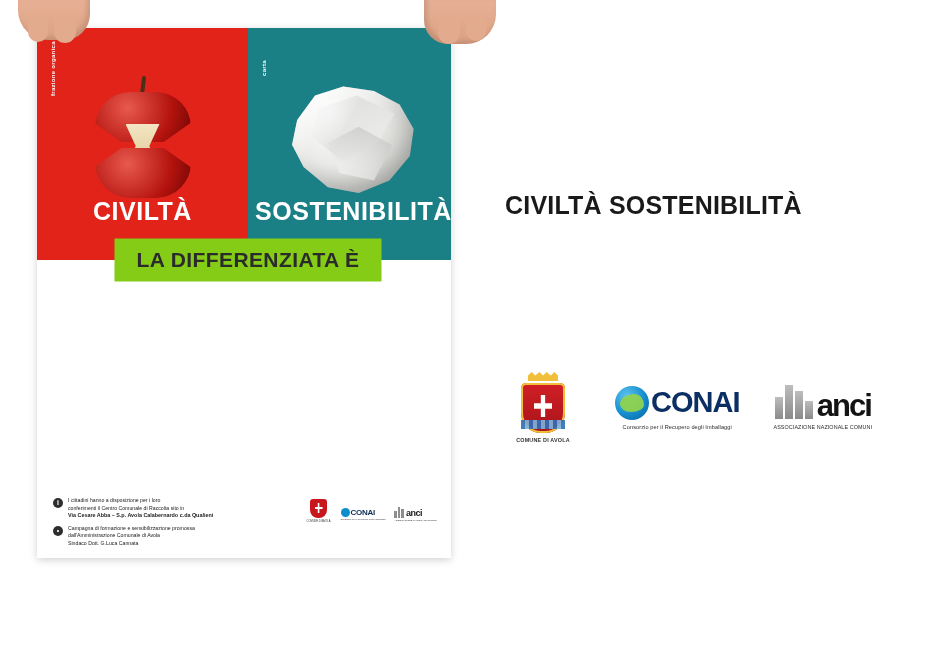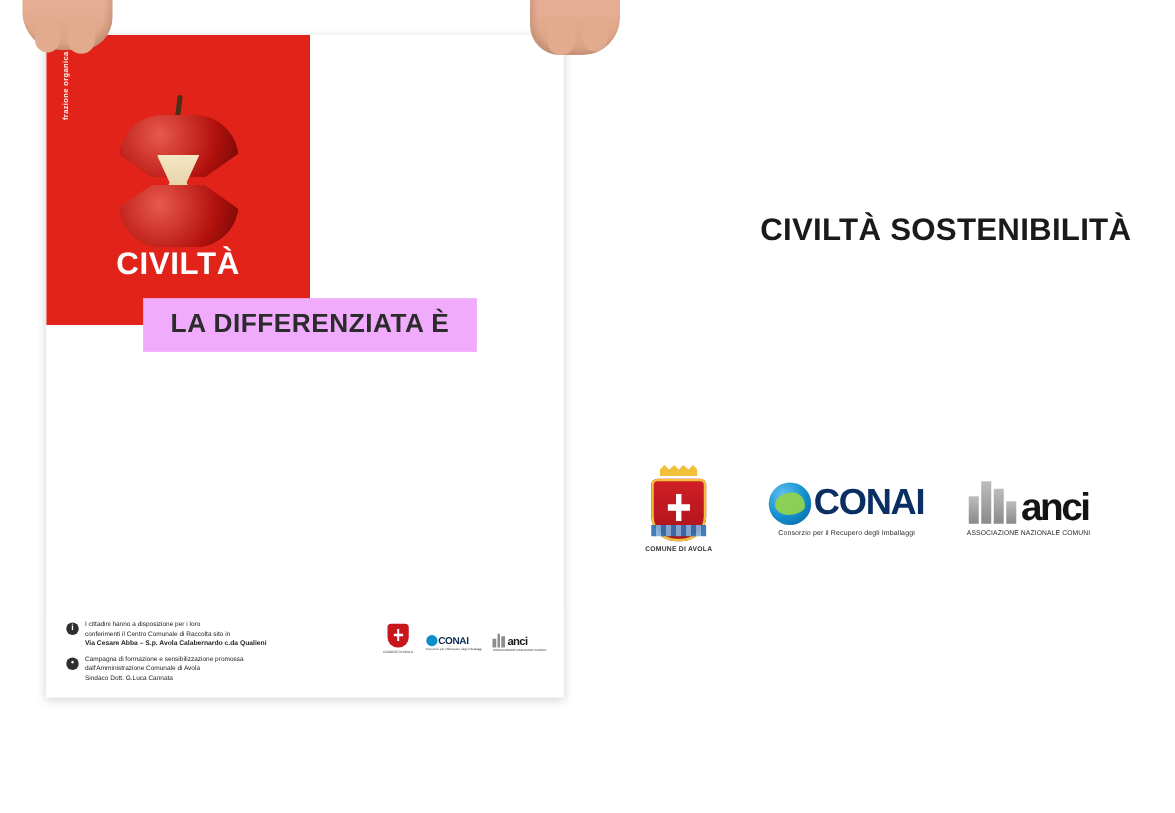--- a/index.html
+++ b/index.html
@@ -310,21 +310,21 @@
     background: linear-gradient(180deg, rgba(255,255,255,.95), rgba(255,255,255,.35));
     border-radius: 3px;
   }
 
   
   .banner {
     position: absolute;
     left: 50%;
     top: 50%;
     transform: translate(-50%,-50%);
-    background: #f0abfc;
+    background: #84cc16;
     padding: 9px 22px 10px;
     z-index: 4;
     white-space: nowrap;
   }
   .banner span {
     font-size: 21px;
     font-weight: bold;
     color: #2b2b2b;
     letter-spacing: .4px;
   }
@@ -406,23 +406,22 @@
   .mini-anci .row { display:flex; align-items:flex-end; gap:2px; }
   .mini-anci .bars { display:flex; align-items:flex-end; gap:1px; }
   .mini-anci .bars i { display:block; width:2.5px; background:#8d8d8d; }
   .mini-anci .word { font-size:9px; font-weight:bold; color:#1a1a1a; letter-spacing:-.5px; }
   .mini-anci .sub { font-size:2.4px; color:#333; margin-top:1px; }
 
   
   .info {
     position: absolute;
     left: 505px;
-    top: 168px;
+    top: 189px;
     width: 400px;
-    text-align: right;
   }
   .info h1 {
     margin: 0;
     font-size: 25px;
     font-weight: bold;
     letter-spacing: .2px;
     line-height: 1.28;
     color: #1a1a1a;
   }
   .info p {
@@ -513,20 +512,25 @@
         <div class="side-label">frazione organica</div>
         <div class="apple">
           <div class="stem"></div>
           <div class="top-half"></div>
           <div class="core"></div>
           <div class="bottom-half"></div>
         </div>
         <div class="big-word">CIVILTÀ</div>
       </div>
 
+      <div class="quad q2">
+        <div class="side-label">carta</div>
+        <div class="paper-ball"></div>
+        <div class="big-word">SOSTENIBILITÀ</div>
+      </div>
 
 
 
       <div class="banner">
         <span>LA DIFFERENZIATA È</span>
       </div>
     </div>
 
     <div class="poster-footer">
       <div class="pf-row">

